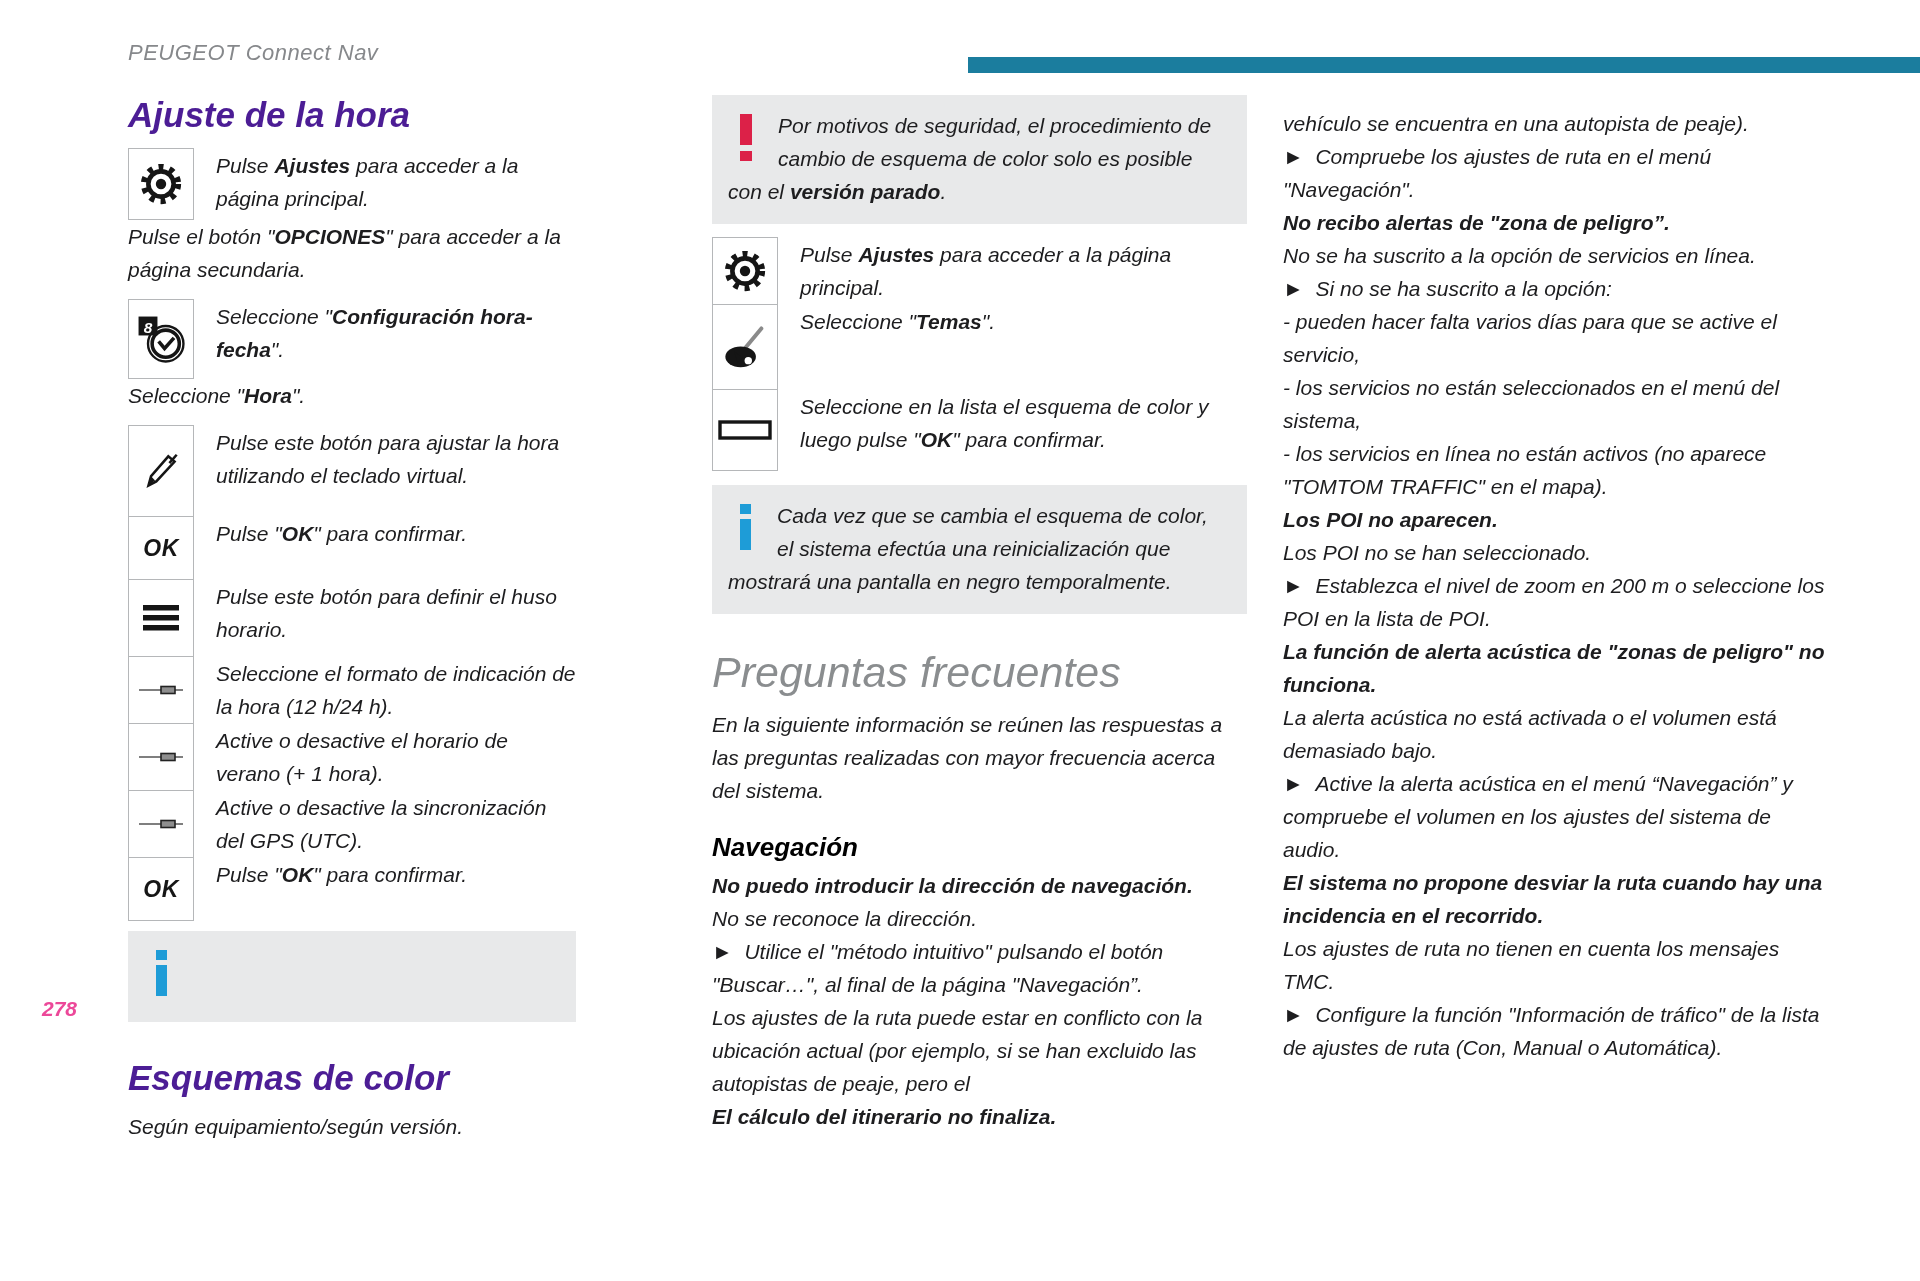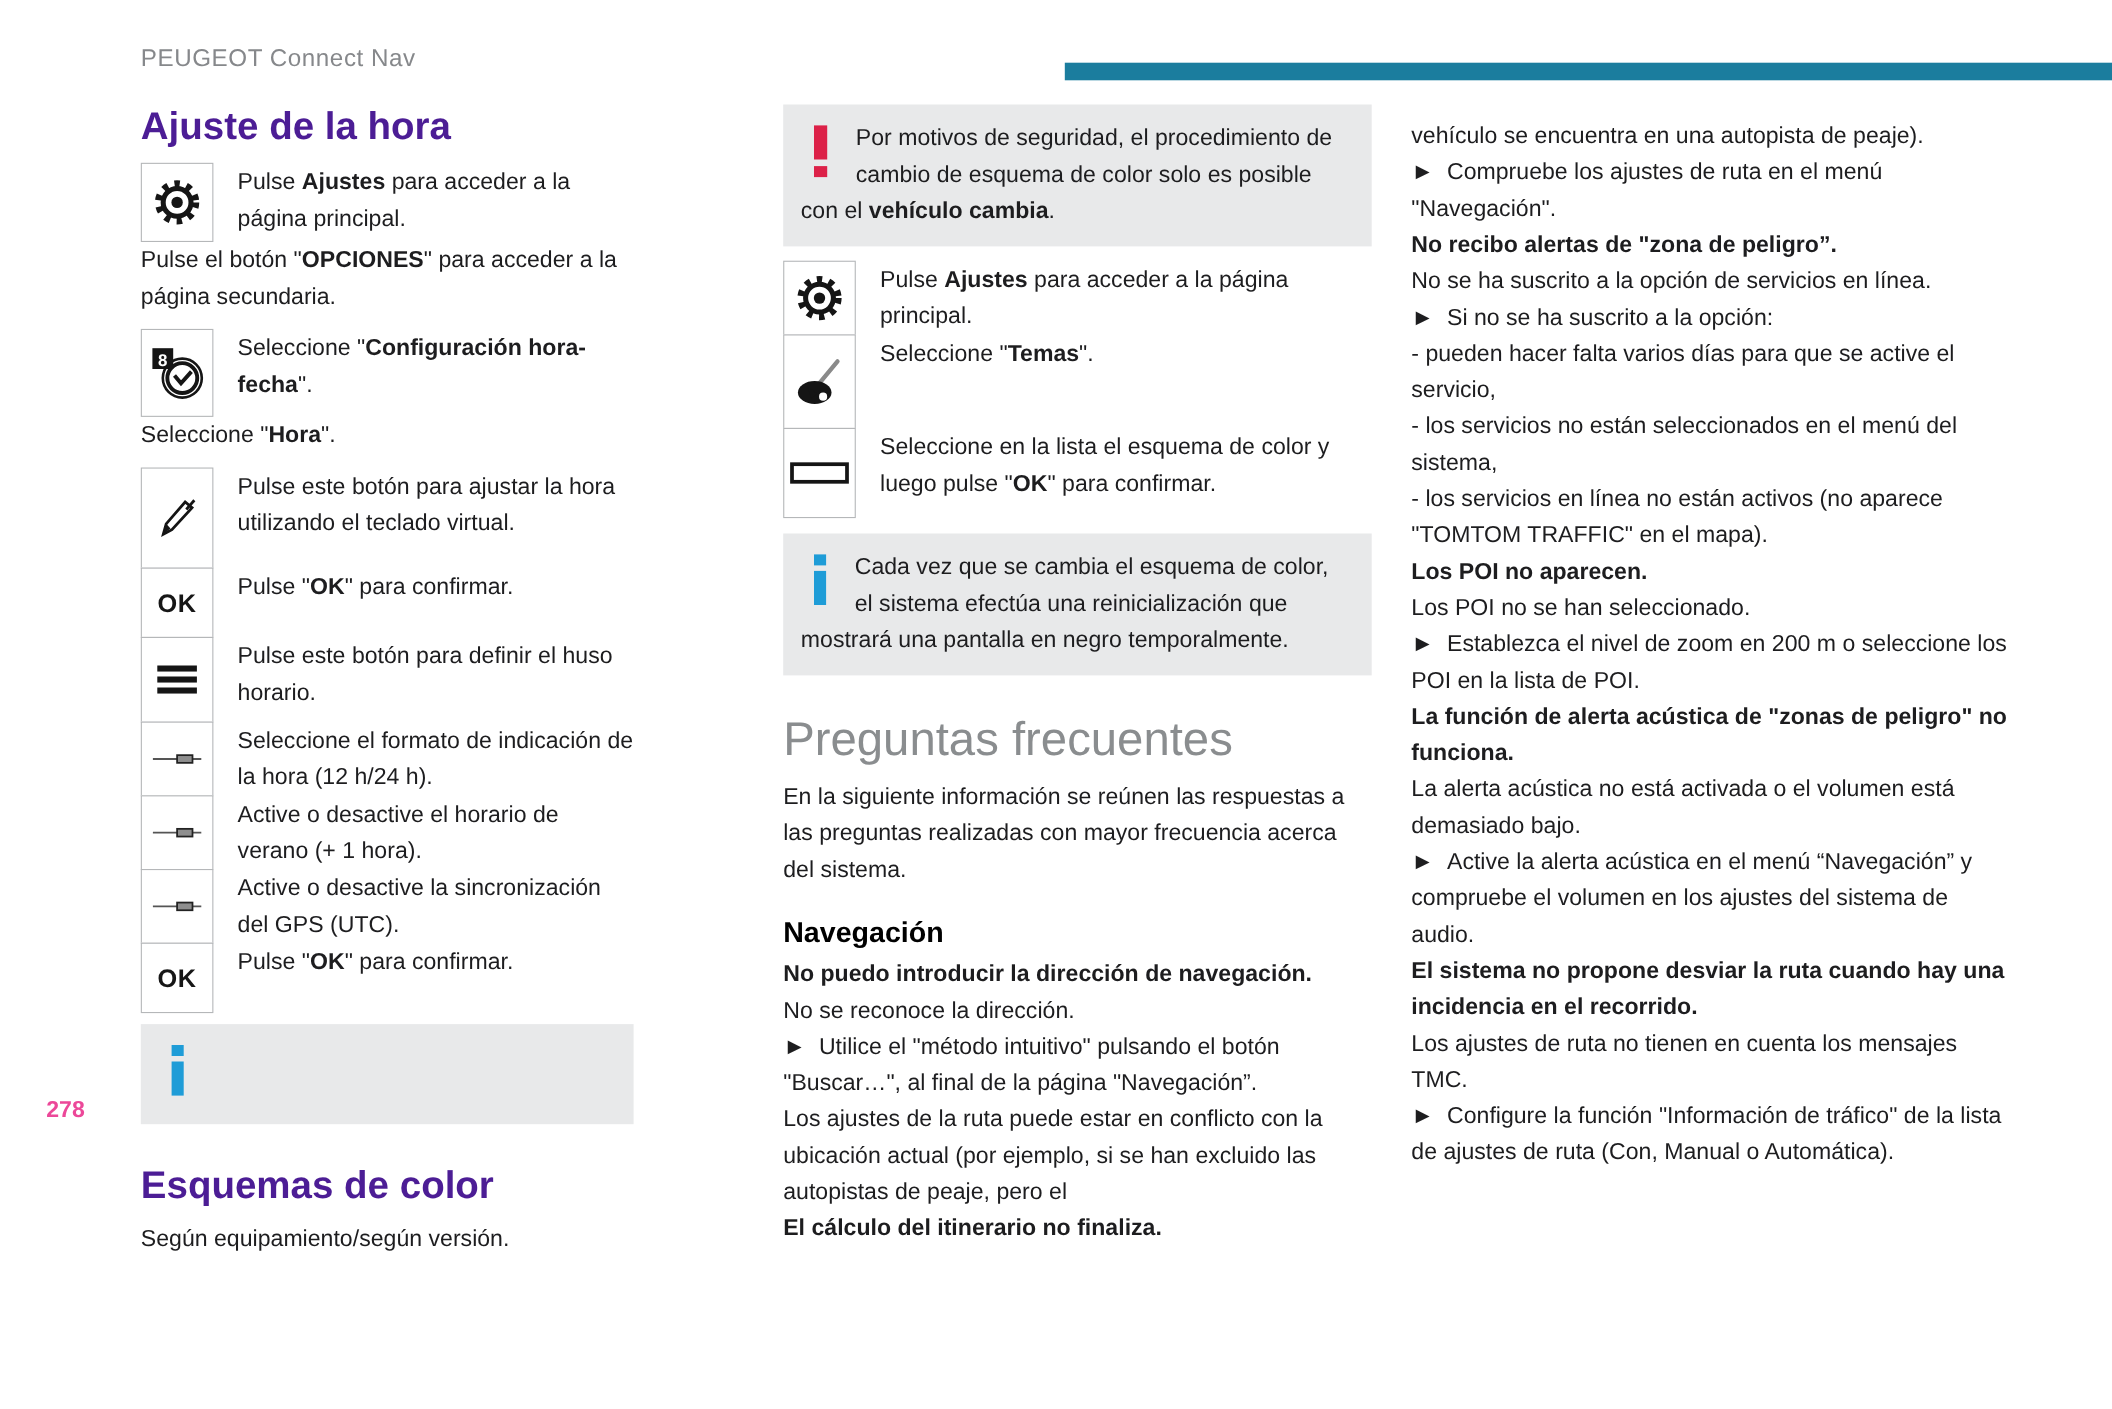--- a/index.html
+++ b/index.html
@@ -1,19 +1,19 @@
 <!DOCTYPE html>
 <html><head>
 <meta charset="utf-8">
 <style>
   * { margin:0; padding:0; box-sizing:border-box; }
   html,body { background:#fff; }
   .page {
     position:relative; width:1920px; height:1281px; overflow:hidden; background:#fff;
-    font-family:"Liberation Sans","DejaVu Sans",sans-serif; color:#1d1d1f;
+    font-family:"Liberation Sans","DejaVu Sans",sans-serif; color:#1d1d1f;font-style:italic;
   }
   
   .doc-title { position:absolute; left:128px; top:40px; font-size:22px; letter-spacing:.5px; color:#86888b; }
   .teal-bar  { position:absolute; left:968px; top:57px; width:952px; height:16px; background:#1B7D9E; }
   
   .cols { position:absolute; left:128px; top:95px; display:flex; align-items:flex-start; }
   .col1 { width:448px; margin-right:136px; }
   .col2 { width:535px; margin-right:36px; }
   .col3 { width:548px; padding-top:12px; }
   p, .para { font-size:21px; line-height:33px; color:#1d1d1f; }
@@ -161,21 +161,21 @@
       <p>Según equipamiento/según versión.</p>
     </section>
 
     <section class="col2">
 
       <aside class="note mb12">
         <div class="nicon bang">
           <div class="stem"></div>
             <div class="dot"></div>
         </div>
-        <p>Por motivos de seguridad, el procedimiento de cambio de esquema de color solo es posible con el <b>vehículo cambia</b>.</p>
+        <p>Por motivos de seguridad, el procedimiento de cambio de esquema de color solo es posible con el <b>versión parado</b>.</p>
       </aside>
 
       <div class="stack">
         <div class="step">
           <div class="ibox h68">
             <svg width="46" height="46" viewBox="0 0 40 40" aria-hidden="true">
               <circle cx="20" cy="20" r="14.5" fill="none" stroke="#151515" stroke-width="6" stroke-dasharray="4.2 5.2"></circle>
               <circle cx="20" cy="20" r="11" fill="none" stroke="#151515" stroke-width="4"></circle>
               <circle cx="20" cy="20" r="4.5" fill="#151515"></circle>
             </svg>

